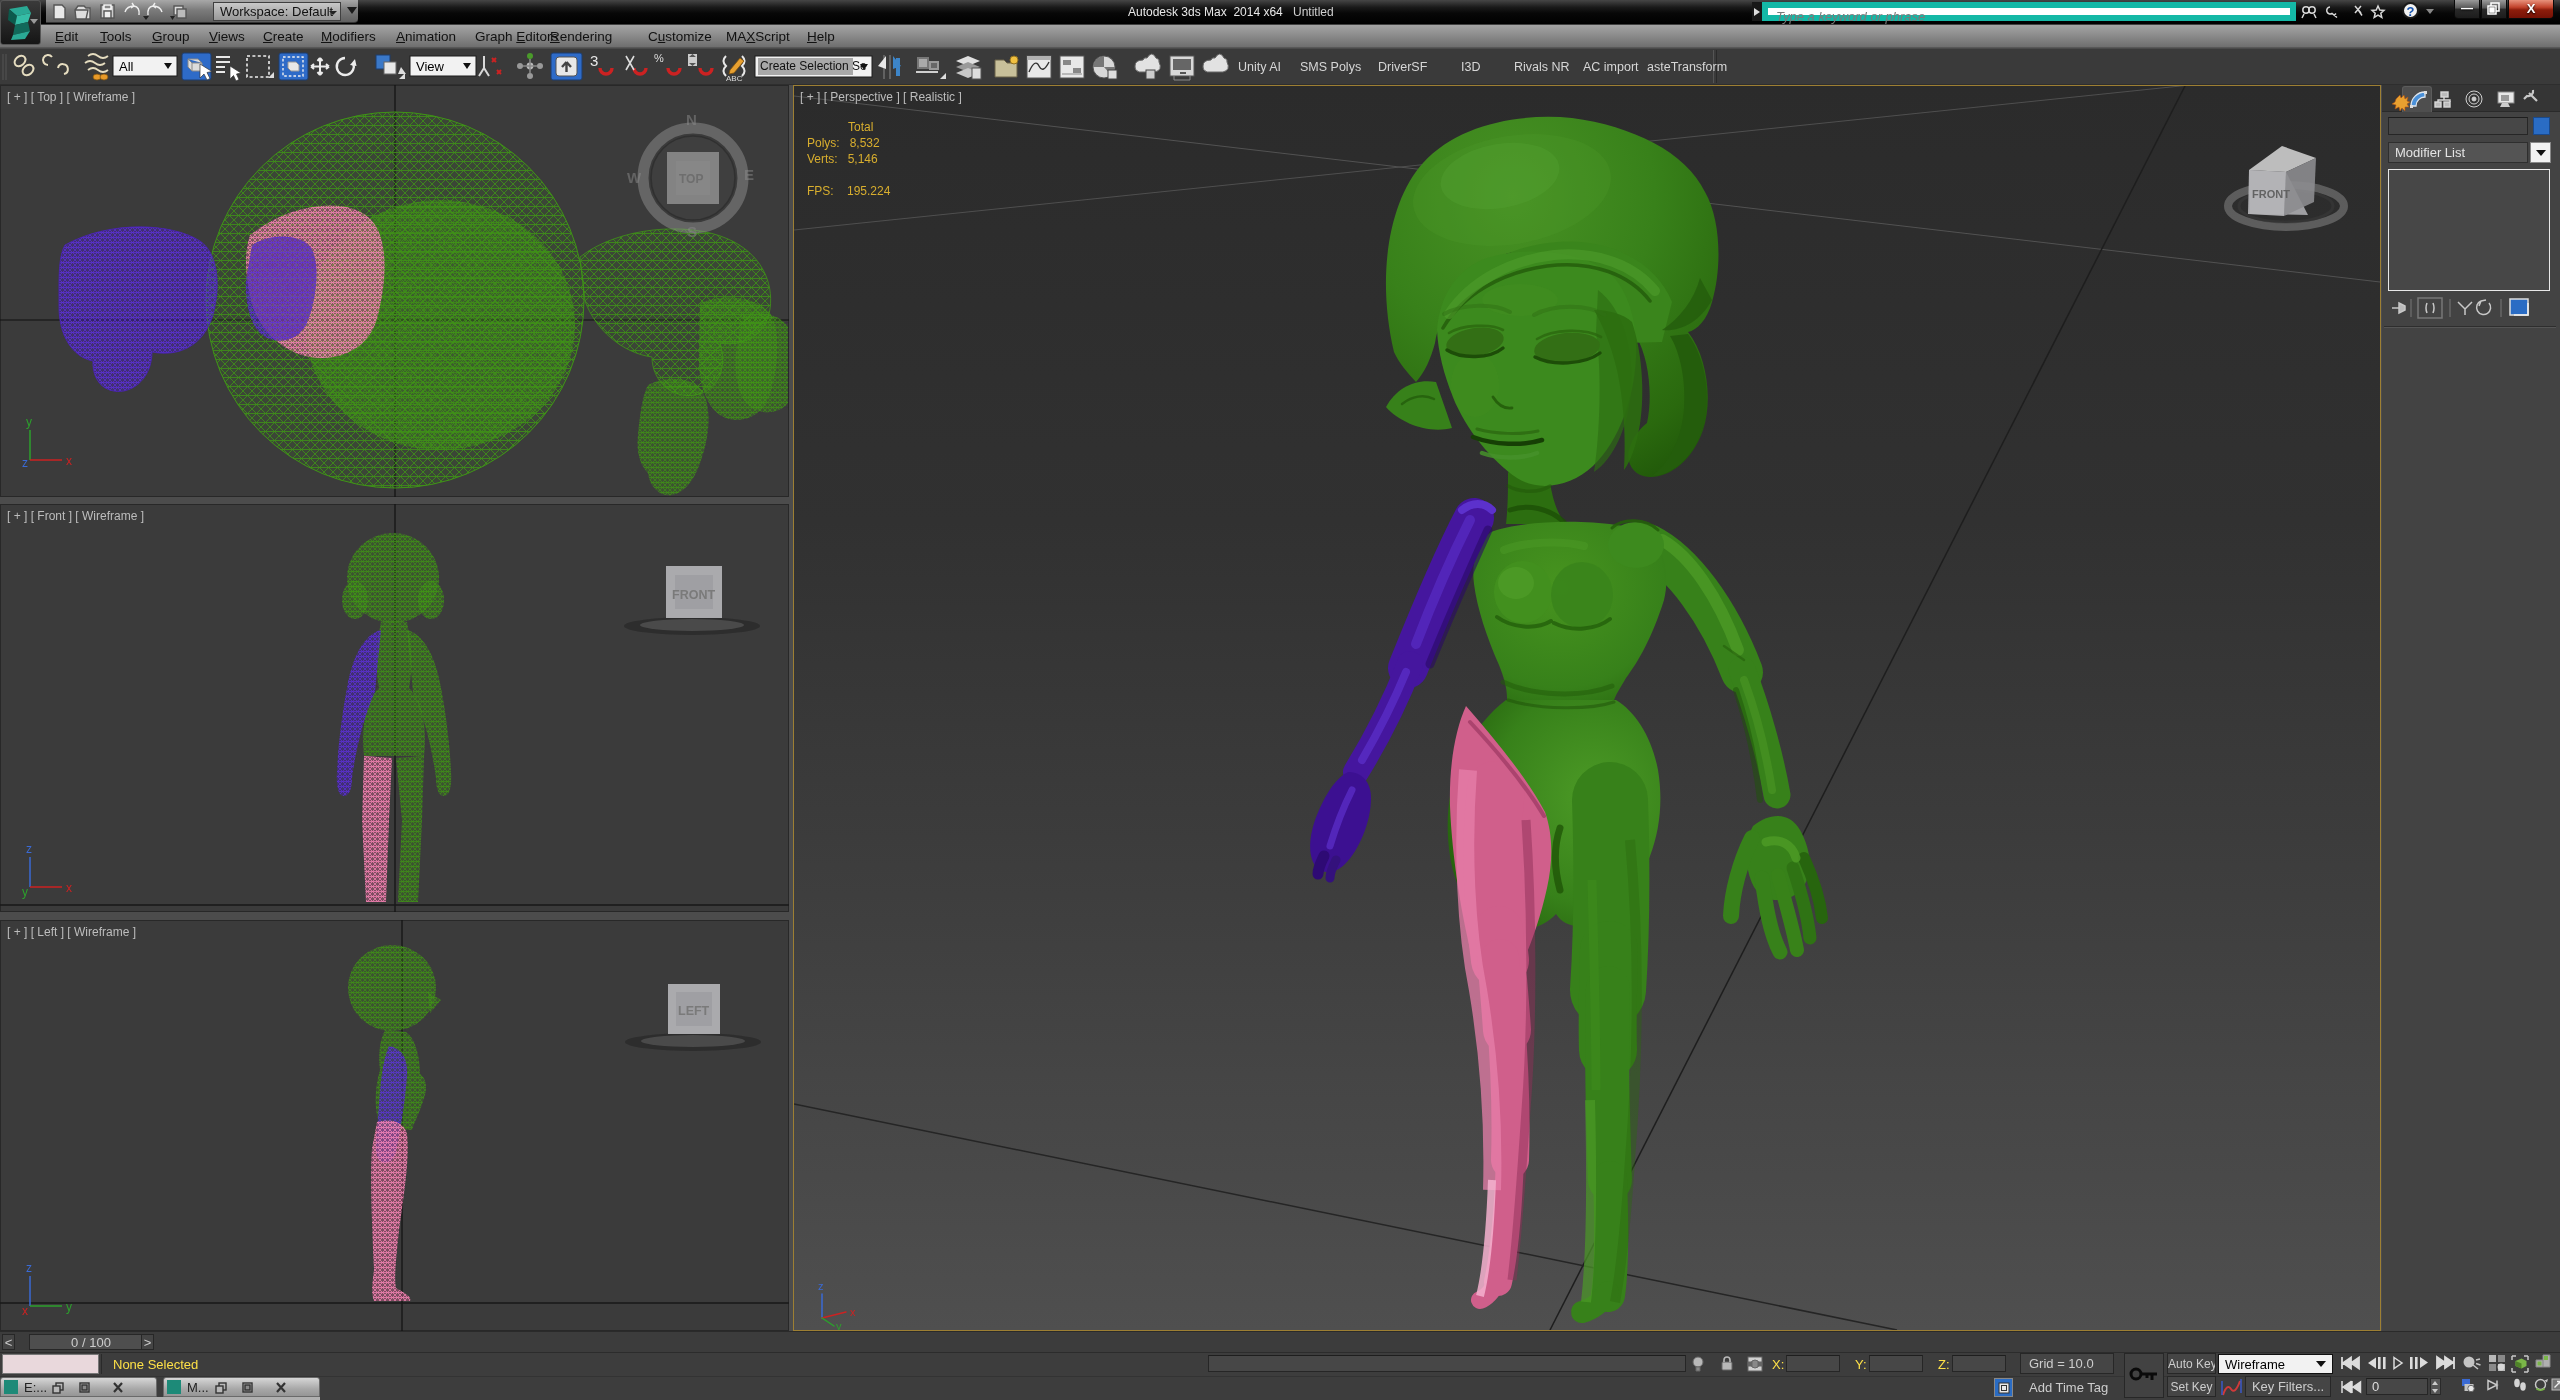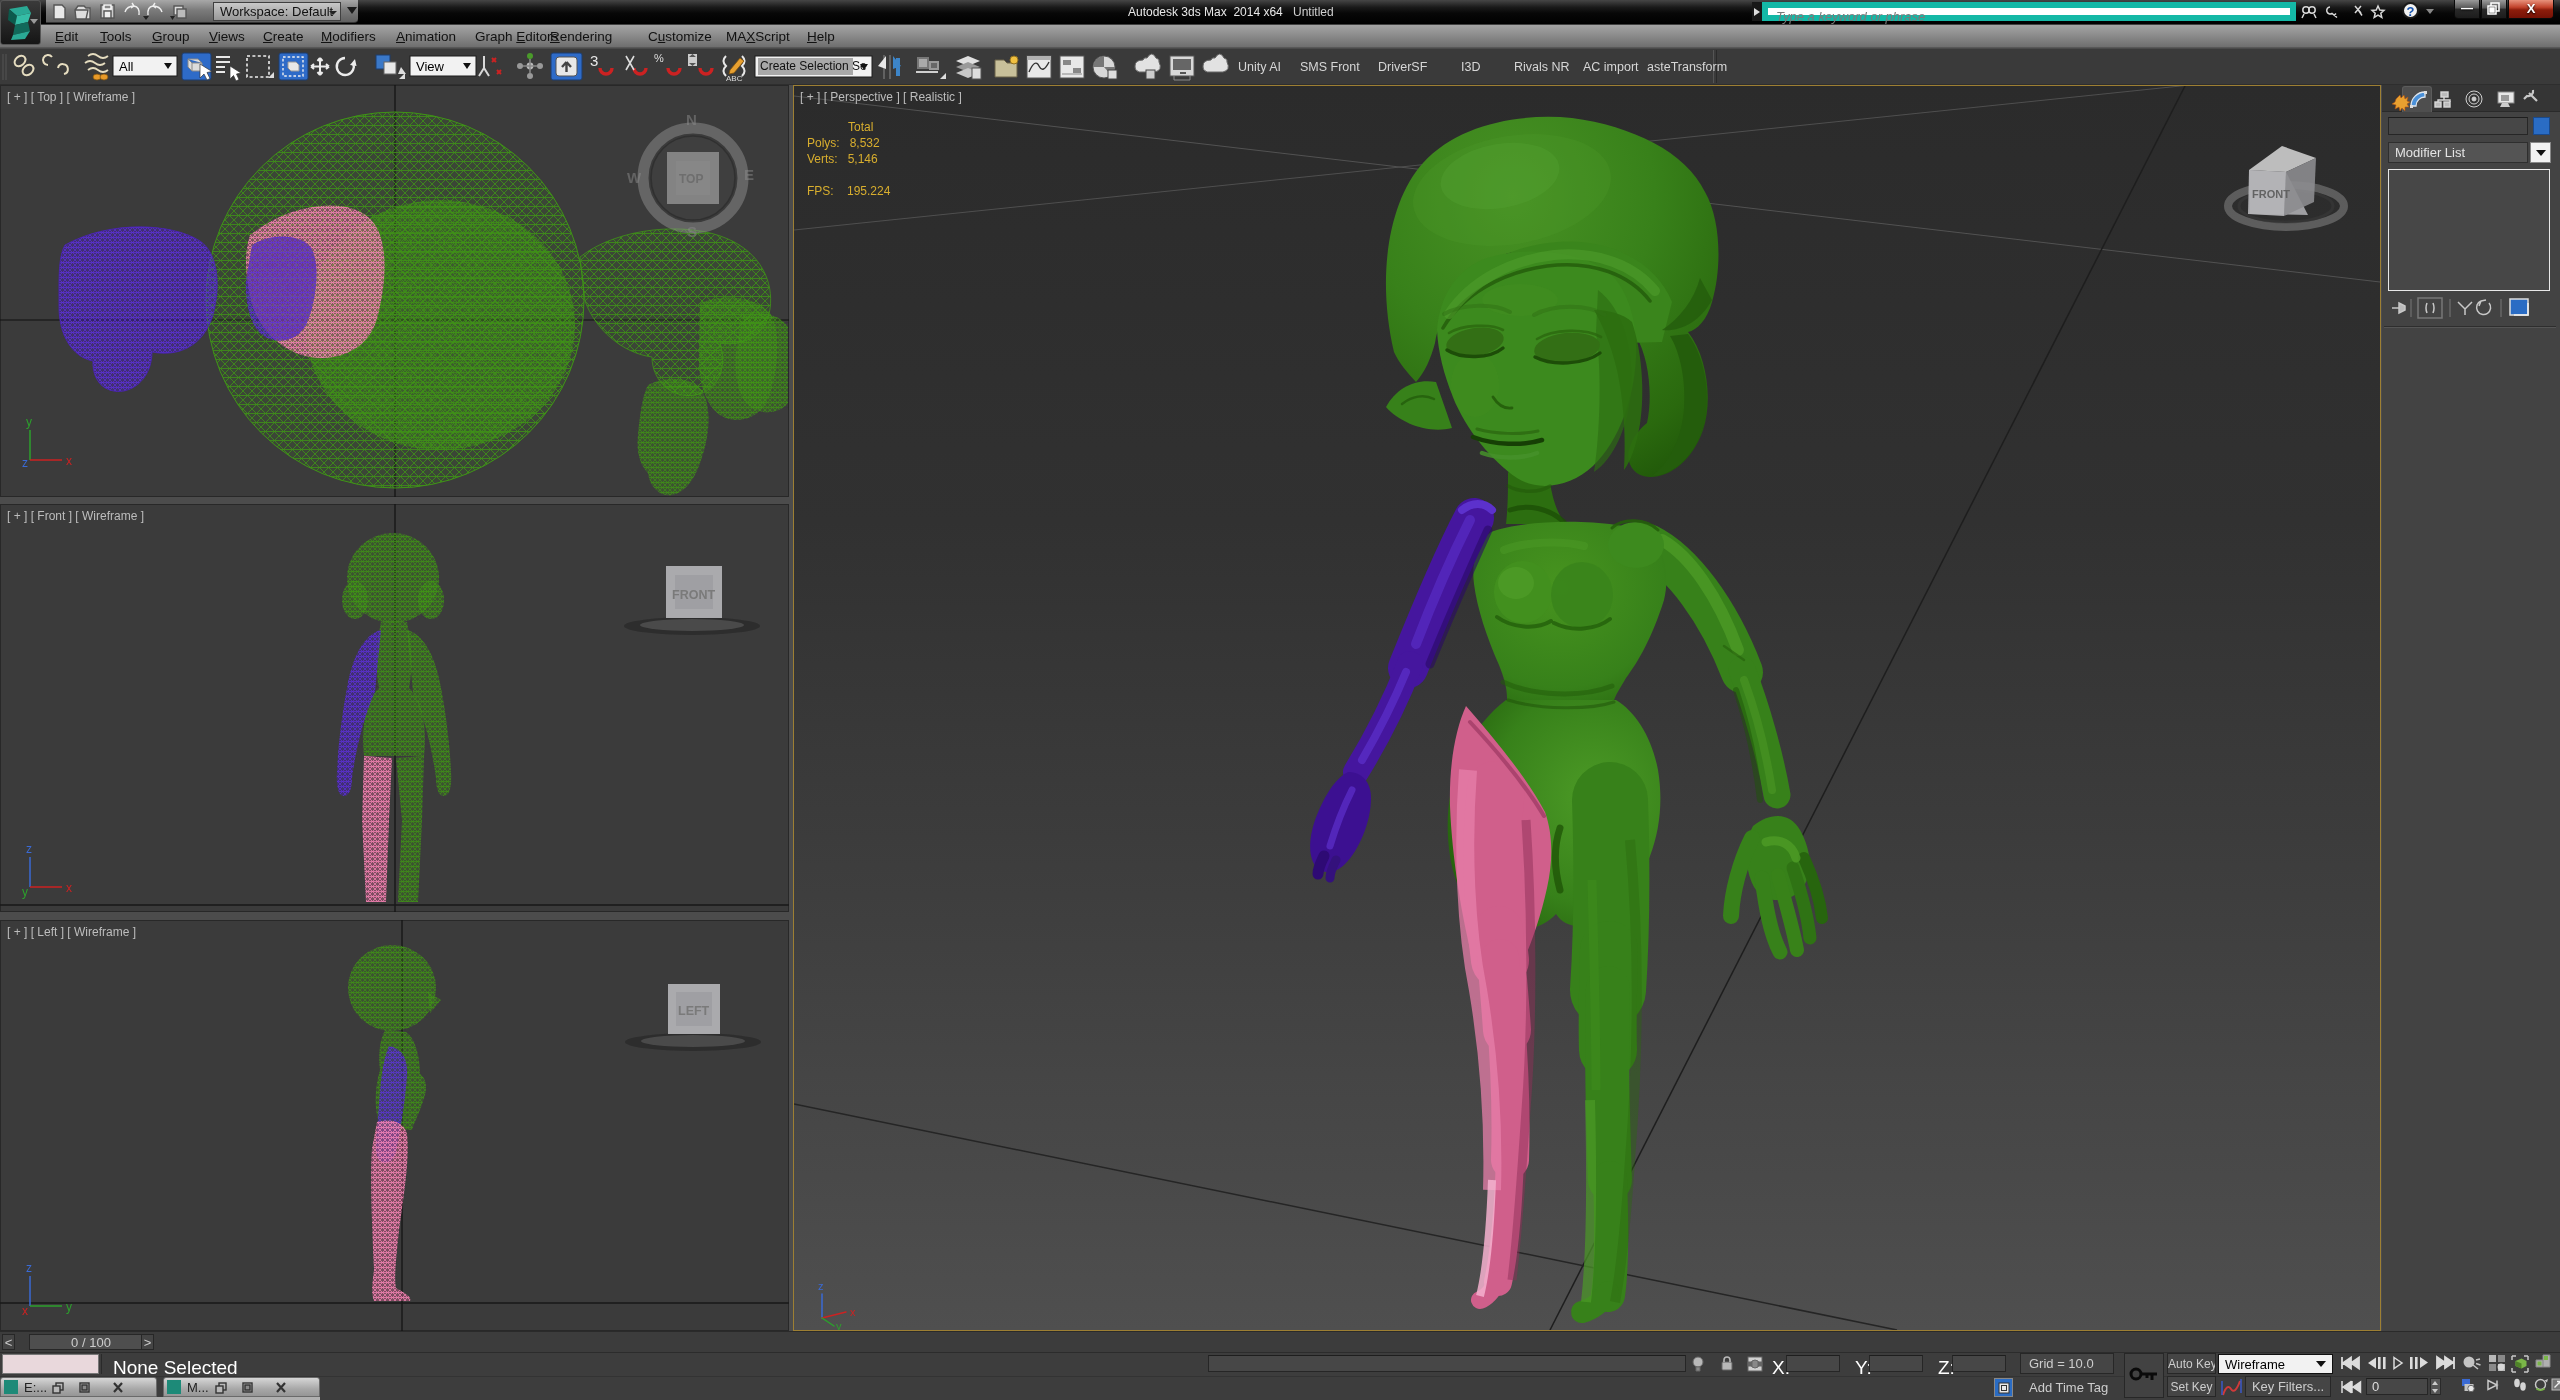--- a/index.html
+++ b/index.html
@@ -33,21 +33,21 @@
 #vpFront{left:0;top:419px;width:789px;height:408px;}
 #vpLeft{left:0;top:835px;width:789px;height:411px;}
 #vpPersp{left:793px;top:0;width:1588px;height:1246px;background:linear-gradient(#2b2b2b,#313131 35%,#3e3e3e 65%,#4f4f4f 100%);border:1px solid #9d7f33;}
 .vplabel{position:absolute;left:7px;top:5px;color:#bdbdbd;font-size:12px;z-index:5;}
 .statline{position:absolute;color:#d8ae2e;font-size:12px;z-index:5;}
 #rpanel{left:2382px;top:85px;width:178px;height:1267px;background:#434343;}
 #timerow{left:0;top:1331px;width:2560px;height:21px;background:#3c3c3c;border-top:1px solid #2a2a2a;}
 #statusbar{left:0;top:1352px;width:2560px;height:48px;background:#3d3d3d;border-top:1px solid #2c2c2c;}
 .srow-sep{position:absolute;left:0;top:1376px;width:2560px;height:1px;background:#333;}
 .sfield{position:absolute;background:#474747;border:1px solid #262626;border-top-color:#1e1e1e;height:17px;}
-.slabel{position:absolute;color:#ffffff;font-size:19px;}
+.slabel{position:absolute;color:#fde047;font-size:13px;}
 .sbtn{position:absolute;background:#454545;border:1px solid #272727;color:#cdcdcd;font-size:13px;text-align:center;white-space:nowrap;overflow:hidden;}
 </style></head><body>
 <div id="stage">
 
 <div class="abs" id="titlebar"></div>
 <div class="abs" id="qat"></div>
 <div class="abs" id="logo">
 <svg width="39" height="43" viewBox="0 0 39 43">
         <path d="M8 8 L26 5 L30 12 L16 15 Z" fill="#2aa995"></path>
         <path d="M8 8 L16 15 L14 24 L7 19 Z" fill="#0c5a4c"></path>
@@ -238,21 +238,21 @@
         <rect x="1170" y="8" width="24" height="20" fill="#d8d8d8" stroke="#555"></rect>
         <rect x="1173" y="11" width="18" height="11" fill="#666"></rect>
         <path d="M1174 28 v4 h16 v-4" stroke="#888" fill="none"></path>
         <path d="M1180 24 h6 v2 h-6 z" fill="#555"></path>
       </g>
  <g>
         <path d="M1203 18 q0 -6 8 -6 q1 -3 4 -2 q5 -8 9 0 q4 1 3 4 q4 8 -4 10 l-16 0 q-5 -2 -4 -6 z" fill="#e2e2e2" stroke="#666"></path>
       </g>
 </svg>
 <div class="abs tbtext" style="left:1238px">Unity AI</div>
-<div class="abs tbtext" style="left:1300px">SMS Front</div>
+<div class="abs tbtext" style="left:1300px">SMS Polys</div>
 <div class="abs tbtext" style="left:1378px">DriverSF</div>
 <div class="abs tbtext" style="left:1461px">I3D</div>
 <div class="abs tbtext" style="left:1514px">Rivals NR</div>
 <div class="abs tbtext" style="left:1583px">AC import</div>
 <div class="abs tbtext" style="left:1647px">asteTransform</div>
 <div class="abs" style="left:1713px;top:50px;width:1px;height:33px;background:#555"></div>
 <div class="abs" style="left:1716px;top:50px;width:1px;height:33px;background:#2a2a2a"></div>
 
 <div class="abs" id="vparea">
  <div class="vp" id="vpTop"></div>

